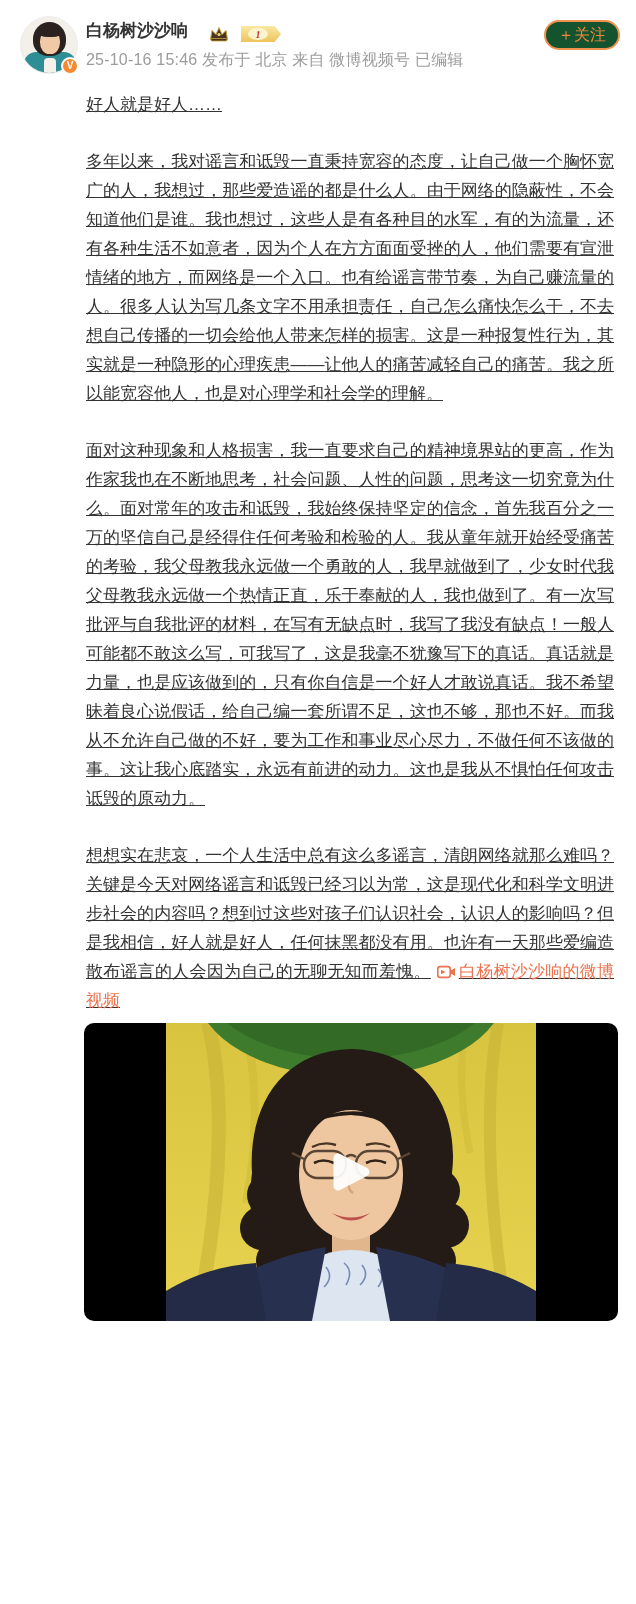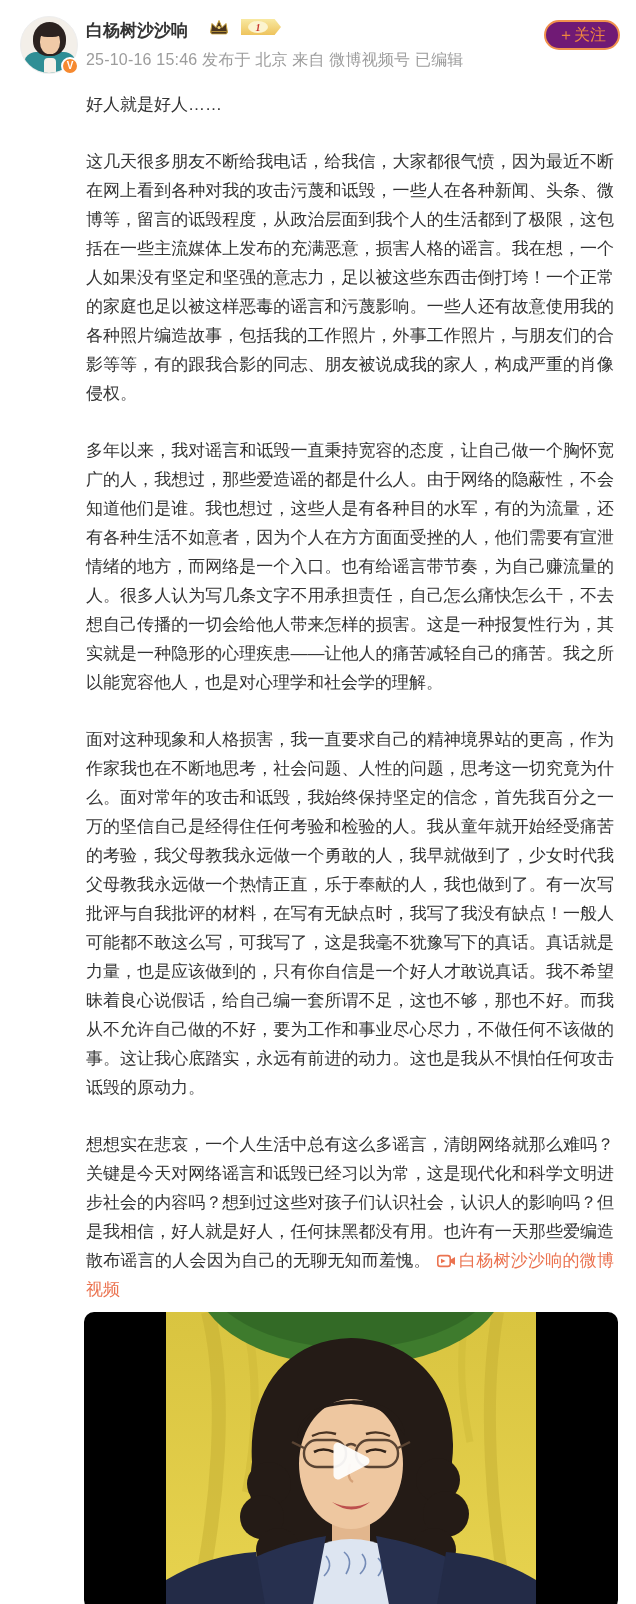--- a/index.html
+++ b/index.html
@@ -20,40 +20,40 @@
              border-radius:50% 50% 40% 40%; }
   .av-body { position:absolute; bottom:0; left:3px; width:52px; height:21px; background:#2f8e95;
              border-radius:12px 12px 0 0; }
   .av-blouse { position:absolute; bottom:0; left:23px; width:12px; height:15px; background:#f5f1ea;
                border-radius:4px 4px 0 0; }
   .v-badge { position:absolute; right:-2px; bottom:-2px; width:18px; height:18px; border-radius:50%;
              background:#f6892f; border:2px solid #fff; color:#fff; font-size:10px; font-weight:bold;
              display:flex; align-items:center; justify-content:center; line-height:1; }
 
   .head-info { margin-left:66px; padding-top:3px; }
-  .name-row { display:flex; align-items:flex-start; gap:19px; }
+  .name-row { display:flex; align-items:flex-end; gap:19px; }
   .username { font-size:17px; font-weight:bold; color:#333; cursor:pointer; }
   .crown { width:20px; height:16px; display:inline-block; margin-left:2px; }
   .pennant { position:relative; width:40px; height:16px; margin-left:-7px;
              background:linear-gradient(#f8e9a2,#eec35c);
              -webkit-clip-path:polygon(0 0,84% 0,100% 50%,84% 100%,0 100%);
              clip-path:polygon(0 0,84% 0,100% 50%,84% 100%,0 100%); }
   .pennant .oval { position:absolute; left:7px; top:2px; width:20px; height:12px; border-radius:50%;
                    background:#fcf4cf; display:flex; align-items:center; justify-content:center; }
   .pennant .lvl { color:#c8352e; font-size:10px; font-weight:bold; font-style:italic;
                   font-family:"Liberation Serif","DejaVu Serif",serif; }
   .meta { margin-top:8px; font-size:16px; color:#9c9c9c; letter-spacing:0.2px; }
   .follow-btn { position:absolute; right:16px; top:20px; border:2px solid #f0914d; color:#f0873f;
-                background:#701a75; font-size:16px; padding:3px 12px 4px 12px; border-radius:16px;
+                background:#14532d; font-size:16px; padding:3px 12px 4px 12px; border-radius:16px;
                 cursor:pointer; line-height:1.2; }
 
   
   .post-text { margin:14px 22px 0 86px; font-size:17px; line-height:29px; color:#333;
                text-align:justify; }
-  .post-text p { margin:0 0 28px 0; }
+  .post-text p { margin:0 0 28px 0;text-decoration:underline; }
   .post-text p:last-child { margin-bottom:0; }
   .video-link { color:#eb7350; text-decoration:none; cursor:pointer; }
   .vlink-icon { display:inline-block; vertical-align:-2px; margin:0 3px 0 6px; }
 
   
   .video-card { position:relative; margin:8px 20px 0 84px; width:534px; height:298px;
                 background:#000; border-radius:10px; overflow:hidden; cursor:pointer; }
   .photo { position:absolute; left:50%; top:0; transform:translateX(-50%); width:370px; height:298px; }
   .play-wrap { position:absolute; left:50%; top:50%; transform:translate(-50%,-50%); }
 
@@ -92,21 +92,20 @@
         </span>
       </div>
       <div class="meta">25-10-16 15:46 发布于 北京 来自 微博视频号 已编辑</div>
     </div>
 
     <button class="follow-btn">＋关注</button>
   </div>
 
   <div class="post-text">
     <p>好人就是好人……</p>
-    <p>这几天很多朋友不断给我电话，给我信，大家都很气愤，因为最近不断在网上看到各种对我的攻击污蔑和诋毁，一些人在各种新闻、头条、微博等，留言的诋毁程度，从政治层面到我个人的生活都到了极限，这包括在一些主流媒体上发布的充满恶意，损害人格的谣言。我在想，一个人如果没有坚定和坚强的意志力，足以被这些东西击倒打垮！一个正常的家庭也足以被这样恶毒的谣言和污蔑影响。一些人还有故意使用我的各种照片编造故事，包括我的工作照片，外事工作照片，与朋友们的合影等等，有的跟我合影的同志、朋友被说成我的家人，构成严重的肖像侵权。</p>
     <p>多年以来，我对谣言和诋毁一直秉持宽容的态度，让自己做一个胸怀宽广的人，我想过，那些爱造谣的都是什么人。由于网络的隐蔽性，不会知道他们是谁。我也想过，这些人是有各种目的水军，有的为流量，还有各种生活不如意者，因为个人在方方面面受挫的人，他们需要有宣泄情绪的地方，而网络是一个入口。也有给谣言带节奏，为自己赚流量的人。很多人认为写几条文字不用承担责任，自己怎么痛快怎么干，不去想自己传播的一切会给他人带来怎样的损害。这是一种报复性行为，其实就是一种隐形的心理疾患——让他人的痛苦减轻自己的痛苦。我之所以能宽容他人，也是对心理学和社会学的理解。</p>
     <p>面对这种现象和人格损害，我一直要求自己的精神境界站的更高，作为作家我也在不断地思考，社会问题、人性的问题，思考这一切究竟为什么。面对常年的攻击和诋毁，我始终保持坚定的信念，首先我百分之一万的坚信自己是经得住任何考验和检验的人。我从童年就开始经受痛苦的考验，我父母教我永远做一个勇敢的人，我早就做到了，少女时代我父母教我永远做一个热情正直，乐于奉献的人，我也做到了。有一次写批评与自我批评的材料，在写有无缺点时，我写了我没有缺点！一般人可能都不敢这么写，可我写了，这是我毫不犹豫写下的真话。真话就是力量，也是应该做到的，只有你自信是一个好人才敢说真话。我不希望昧着良心说假话，给自己编一套所谓不足，这也不够，那也不好。而我从不允许自己做的不好，要为工作和事业尽心尽力，不做任何不该做的事。这让我心底踏实，永远有前进的动力。这也是我从不惧怕任何攻击诋毁的原动力。</p>
     <p>
       <span>想想实在悲哀，一个人生活中总有这么多谣言，清朗网络就那么难吗？关键是今天对网络谣言和诋毁已经习以为常，这是现代化和科学文明进步社会的内容吗？想到过这些对孩子们认识社会，认识人的影响吗？但是我相信，好人就是好人，任何抹黑都没有用。也许有一天那些爱编造散布谣言的人会因为自己的无聊无知而羞愧。</span><a class="video-link"><svg class="vlink-icon" width="19" height="14" viewBox="0 0 19 14">
           <rect x="0.8" y="1.6" width="12.4" height="10.8" rx="2.4" fill="none" stroke="#eb7350" stroke-width="1.6"></rect>
           <path d="M13.8,5.4 L18,3 V11 L13.8,8.6 Z" fill="#eb7350"></path>
           <path d="M4,4.8 L8.6,7 L4,9.2 Z" fill="#eb7350"></path>
         </svg><span>白杨树沙沙响的微博视频</span></a>
     </p>
   </div>

